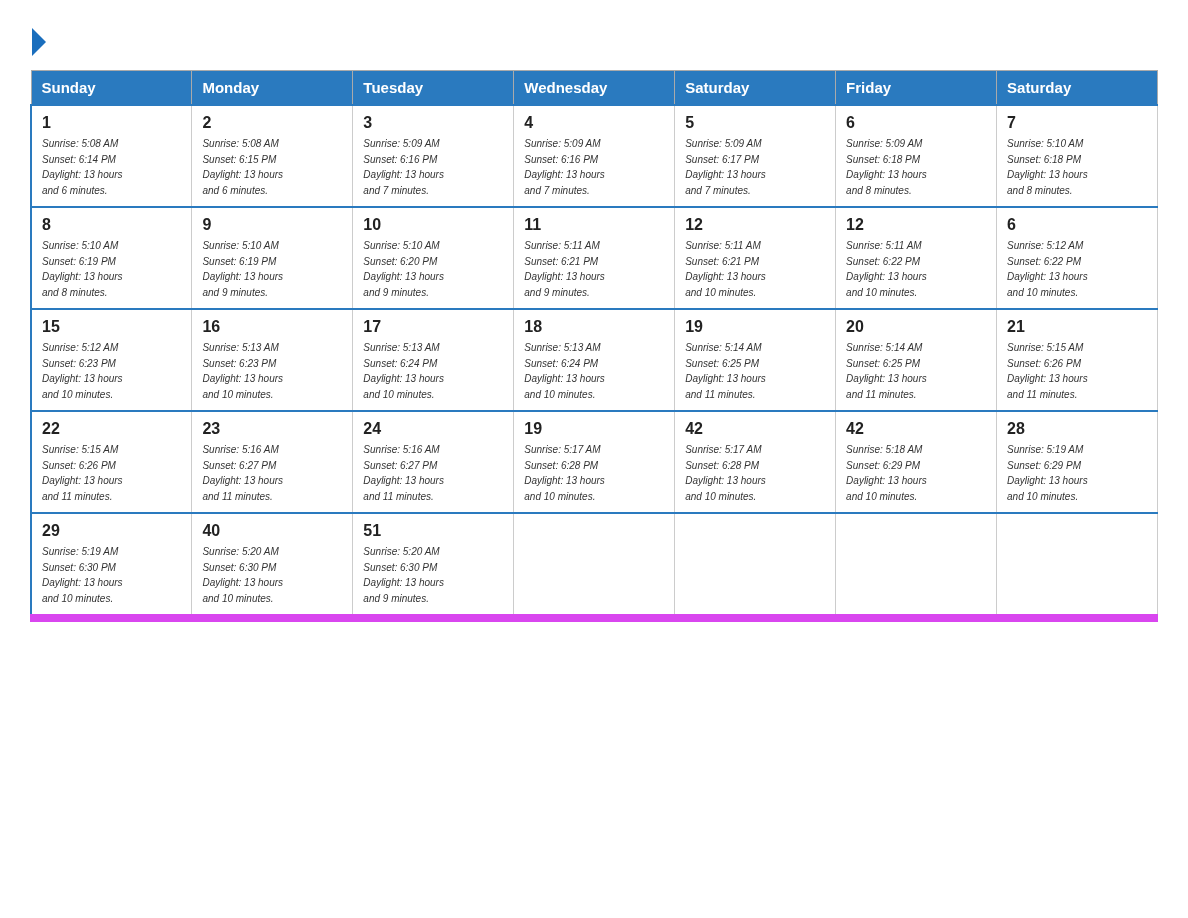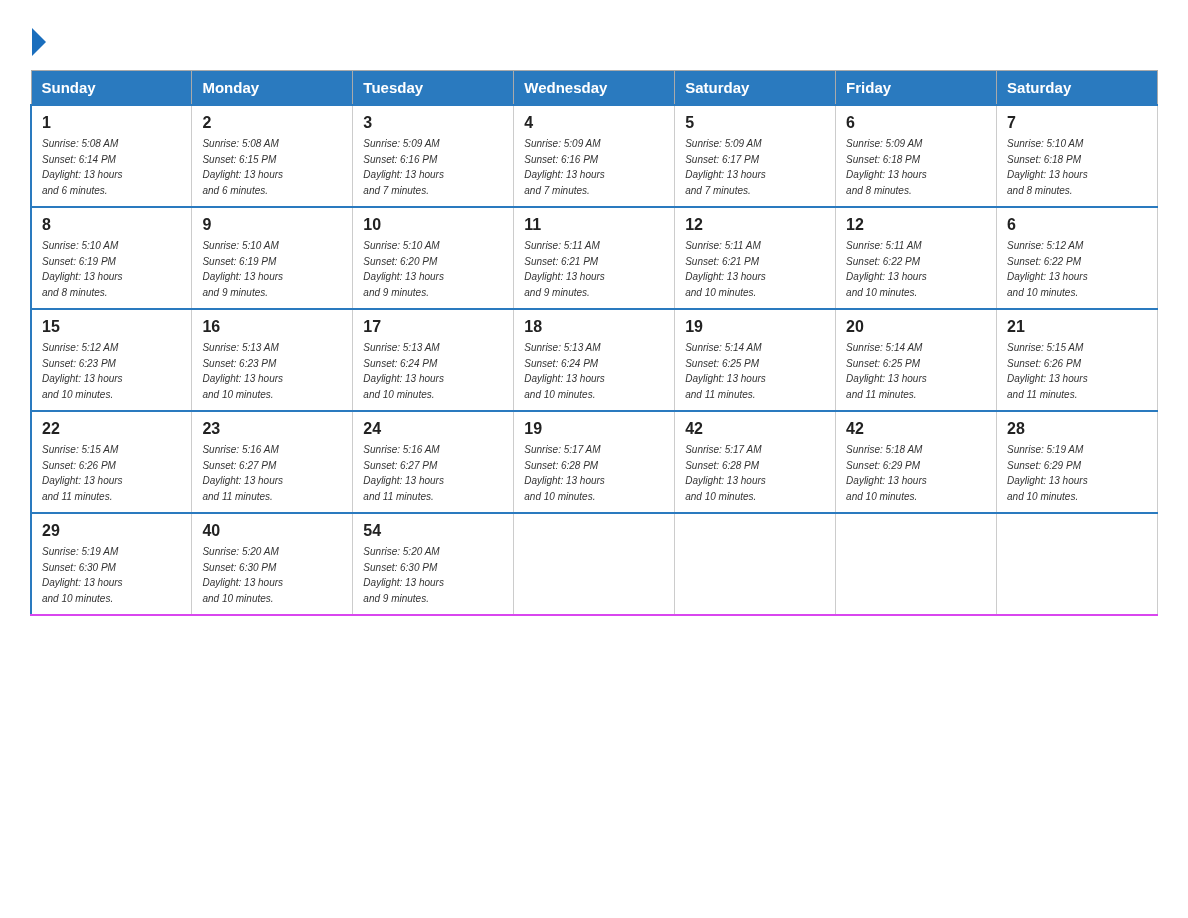--- a/index.html
+++ b/index.html
@@ -79,21 +79,21 @@
       vertical-align: top;
       padding: 8px 10px;
       border: 1px solid #ccc;
       font-size: 13px;
       color: #333;
       width: calc(100% / 7);
       min-height: 100px;
       background: #fff;
     }
     .calendar tr:last-child td {
-      border-bottom: 2px solid #d946ef;
+      border-bottom: 8px solid #d946ef;
     }
     .calendar tbody tr td:first-child {
       border-left: 2px solid #2a7abf;
     }
     .day-num {
       font-size: 16px;
       font-weight: bold;
       color: #222;
       margin-bottom: 4px;
       display: block;
@@ -414,21 +414,21 @@
         <td>
           <span class="day-num">40</span>
           <div class="day-info">
             Sunrise: 5:20 AM<br>
             Sunset: 6:30 PM<br>
             Daylight: 13 hours<br>
             and 10 minutes.
           </div>
         </td>
         <td>
-          <span class="day-num">54</span>
+          <span class="day-num">51</span>
           <div class="day-info">
             Sunrise: 5:20 AM<br>
             Sunset: 6:30 PM<br>
             Daylight: 13 hours<br>
             and 9 minutes.
           </div>
         </td>
         <td class="empty-cell"></td>
         <td class="empty-cell"></td>
         <td class="empty-cell"></td>

